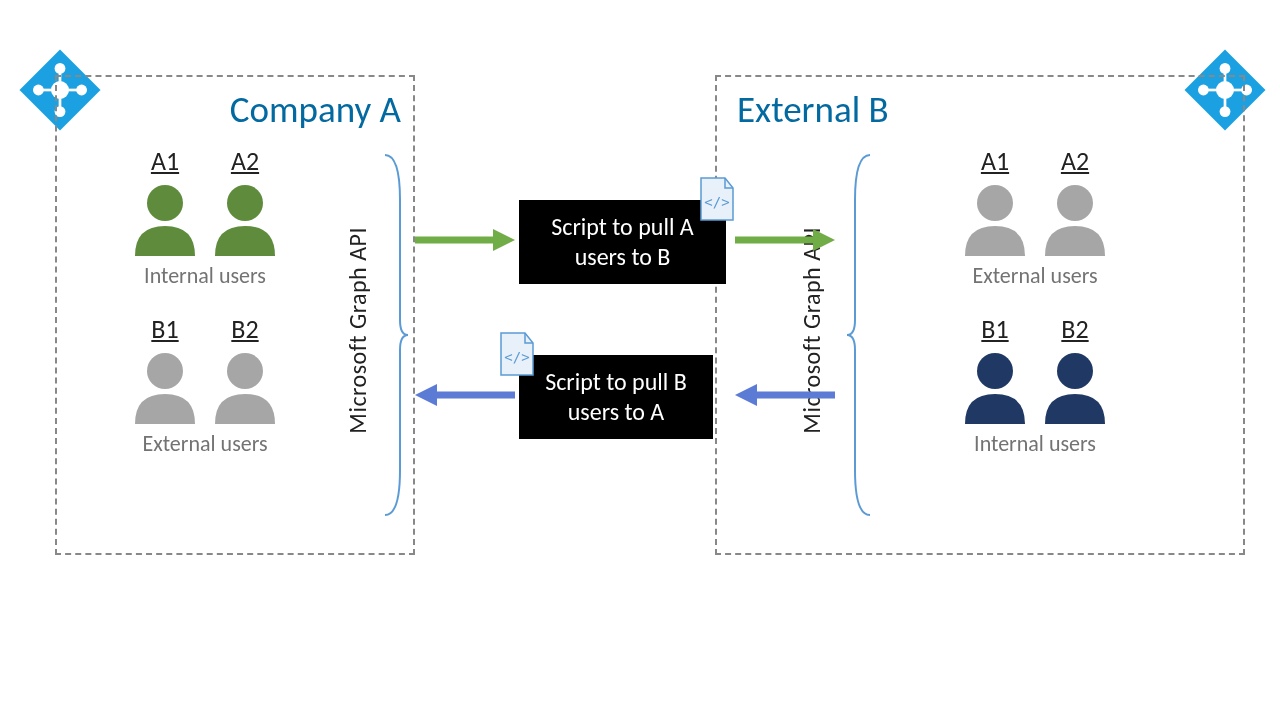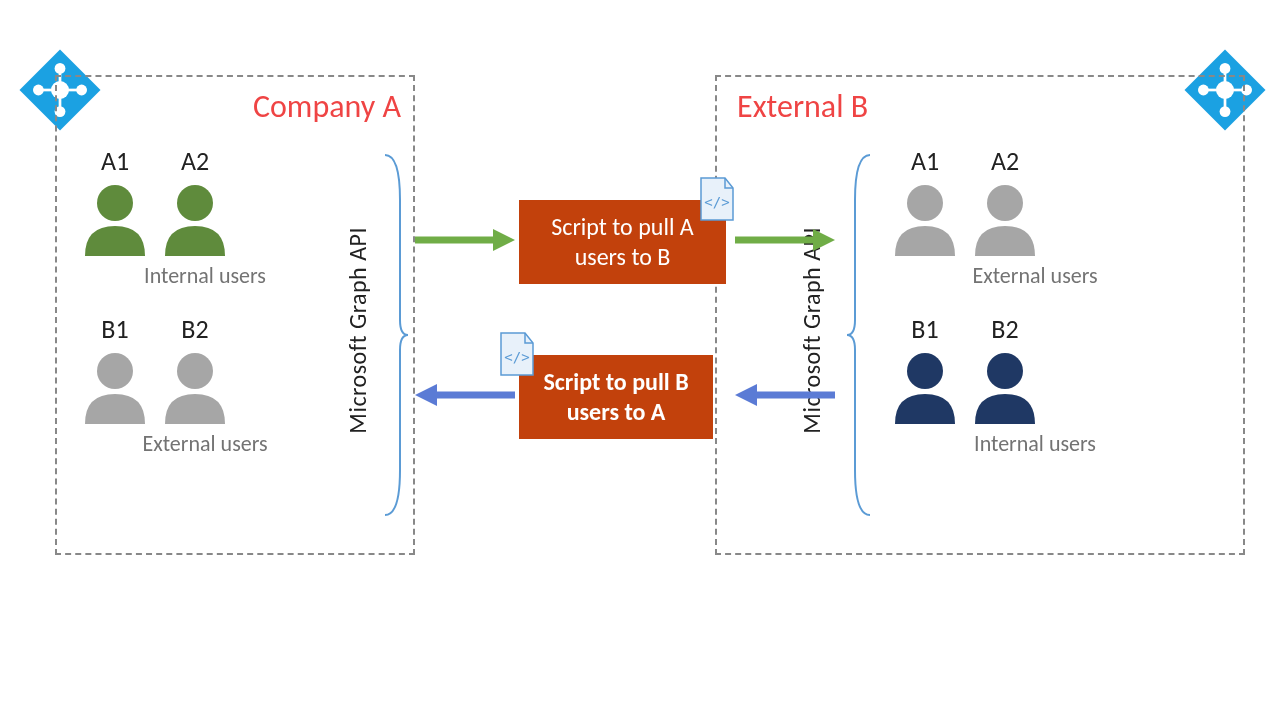--- a/index.html
+++ b/index.html
@@ -13,22 +13,22 @@
   }
   .company-box {
     position: absolute;
     border: 2px dashed #888;
   }
   .box-a { left: 55px; top: 75px; width: 360px; height: 480px; }
   .box-b { left: 715px; top: 75px; width: 530px; height: 480px; }
   .company-title {
     position: absolute;
     top: 10px;
-    font-size: 32px;
-    color: #ef4444;
+    font-size: 37px;
+    color: #0369a1;
   }
   .box-a .company-title { right: 12px; }
   .box-b .company-title { left: 20px; }
   .aad-icon {
     position: absolute;
     top: 45px;
     width: 90px;
     height: 90px;
   }
   .aad-icon svg { width: 100%; height: 100%; }
@@ -39,21 +39,21 @@
     left: 75px;
     top: 145px;
     width: 260px;
   }
   .users-area-b {
     position: absolute;
     left: 885px;
     top: 145px;
     width: 300px;
   }
-  .user-row { display: flex; justify-content: flex-start; margin-bottom: 0; }
+  .user-row { display: flex; justify-content: center; margin-bottom: 0; text-decoration: underline; }
   .user { text-align: center; }
   .user-label { font-size: 26px; margin-bottom: 4px; color: #222; }
   .user-icon-wrap { width: 80px; height: 75px; margin: 0 auto; }
   .user-icon-wrap svg { width: 100%; height: 100%; }
   .row-caption { text-align: center; font-size: 22px; margin-top: 6px; margin-bottom: 24px; color: #737373; }
   .api-brace {
     position: absolute;
     font-size: 24px;
     color: #222;
   }
@@ -62,29 +62,29 @@
     transform: rotate(180deg);
     letter-spacing: 0.5px;
   }
   .api-a { left: 343px; top: 150px; height: 360px; display: flex; align-items: center; }
   .api-b { left: 797px; top: 150px; height: 360px; display: flex; align-items: center; }
   .brace-svg { position: absolute; }
   .brace-a-svg { left: 380px; top: 150px; width: 30px; height: 370px; }
   .brace-b-svg { left: 845px; top: 150px; width: 30px; height: 370px; }
   .script-box {
     position: absolute;
-    background: #c2410c;
+    background: #000000;
     color: #fff;
     font-size: 24px;
     text-align: center;
     padding: 12px 18px;
     line-height: 1.25;
   }
   .script-a { left: 519px; top: 200px; width: 207px; }
-  .script-b { left: 519px; top: 355px; width: 194px; font-weight: bold; }
+  .script-b { left: 519px; top: 355px; width: 194px; }
   .doc-badge {
     position: absolute;
     width: 40px;
     height: 46px;
   }
   .doc-a { left: 697px; top: 176px; }
   .doc-b { left: 497px; top: 331px; }
   .arrow {
     position: absolute;
   }

